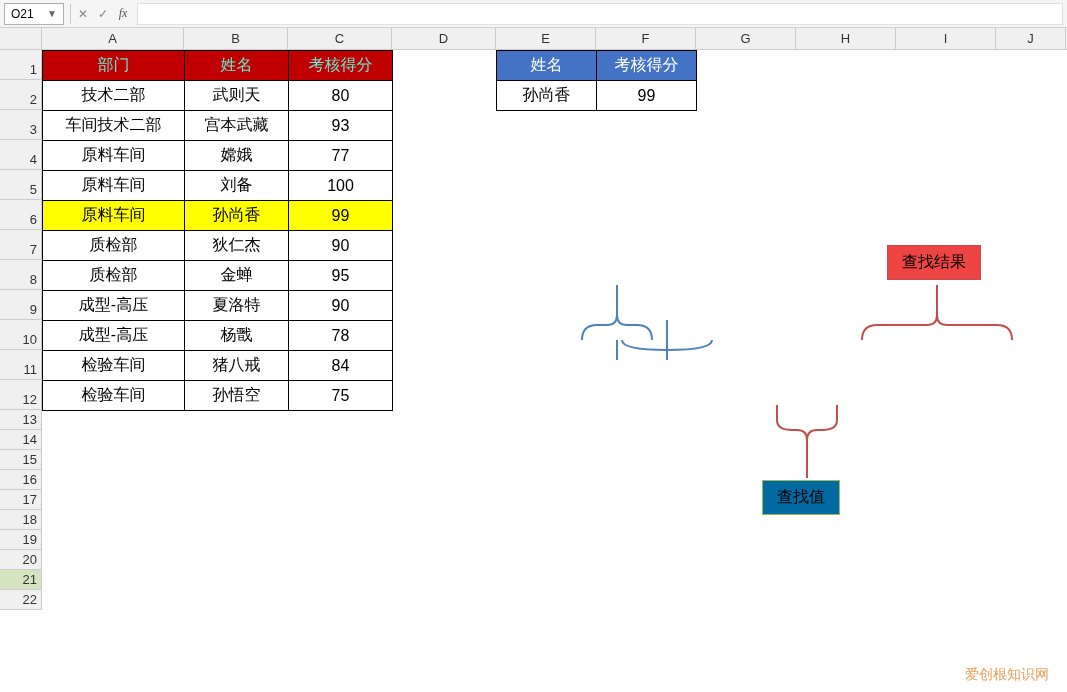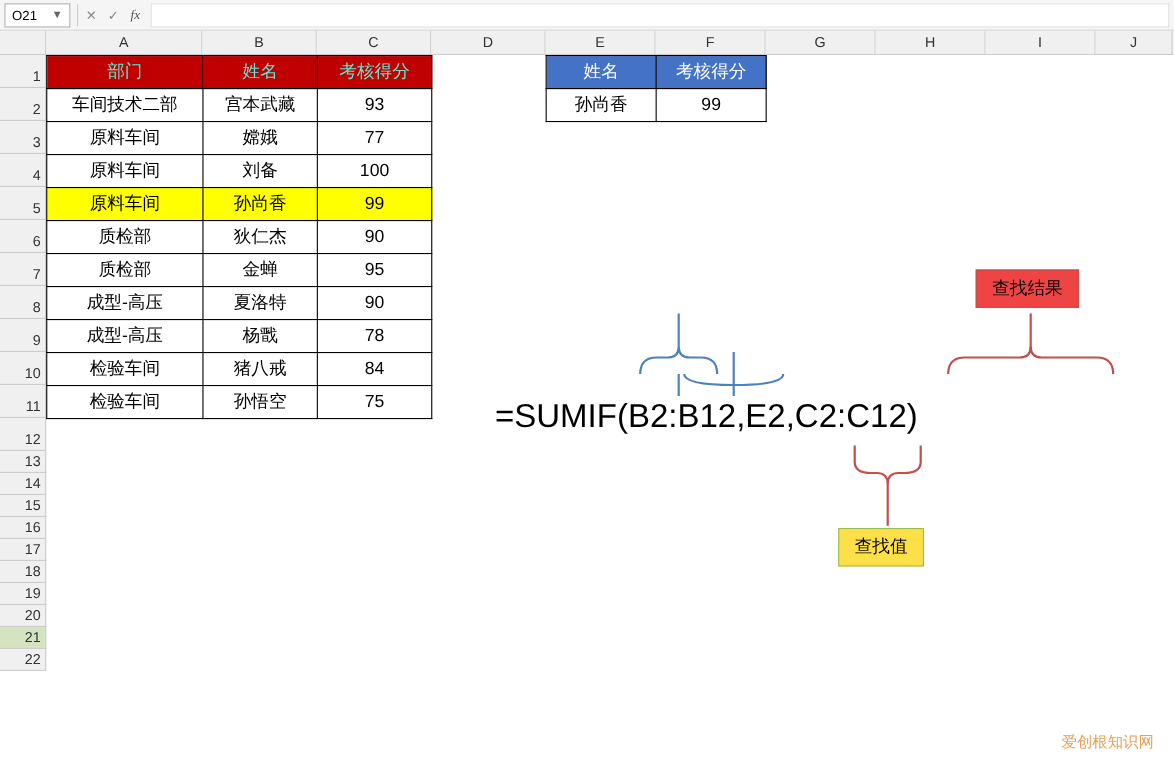--- a/index.html
+++ b/index.html
@@ -38,21 +38,21 @@
 .tbl2 th, .tbl2 td { border: 1px solid #000; text-align: center; font-size: 16px; height: 30px; padding: 0 4px; width: 100px; }
 .tbl2 th { background: #4472c4; color: #fff; font-weight: normal; }
 
 
 .cw-A{width:142px}.cw-B{width:104px}.cw-C{width:104px}.cw-D{width:104px}.cw-E{width:100px}.cw-F{width:100px}.cw-G{width:100px}.cw-H{width:100px}.cw-I{width:100px}.cw-J{width:70px}
 
 
 .callout { position: absolute; border: 1px solid; padding: 6px 14px; font-size: 16px; text-align: center; }
 .callout.blue { background: #dce6f1; border-color: #4f81bd; }
 .callout.red  { background: #ef4444; border-color: #c0504d; }
-.callout.green{ background: #fde047; border-color: #9bbb59; }
+.callout.green{ background: #0369a1; border-color: #9bbb59; }
 
 
 .formula-big { position: absolute; font-size: 30px; font-family: Arial, sans-serif; color: #000; white-space: nowrap; }
 
 
 .overlay-svg { position: absolute; left: 0; top: 0; pointer-events: none; }
 
 .watermark { position: absolute; right: 18px; bottom: 8px; font-size: 14px; color: #e8a05a; font-family: "Microsoft YaHei"; }
 
 
@@ -115,20 +115,25 @@
     <div class="cells">
 
       <table class="tbl1">
         <tbody>
             <tr>
           <th class="col-A">部门</th>
           <th class="col-B">姓名</th>
           <th class="col-C">考核得分</th>
         </tr>
         <tr>
+              <td>技术二部</td>
+              <td>武则天</td>
+              <td>80</td>
+            </tr>
+        <tr>
               <td>车间技术二部</td>
               <td>宫本武藏</td>
               <td>93</td>
             </tr>
         <tr>
               <td>原料车间</td>
               <td>嫦娥</td>
               <td>77</td>
             </tr>
         <tr>
@@ -183,21 +188,20 @@
         <tr>
           <td>孙尚香</td>
           <td>99</td>
         </tr>
       </tbody>
         </table>
 
       <div class="callout red" style="left:845px; top:195px;">查找结果</div>
       <div class="callout green" style="left:720px; top:430px;">查找值</div>
 
-      <div class="formula-big" style="left:408px; top:312px;">=SUMIF(B2:B12,E2,C2:C12)</div>
 
       <svg class="overlay-svg" width="1025" height="640">
 
         <path d="M 575 235 L 575 270 M 540 290 Q 540 275 555 275 L 565 275 Q 575 275 575 265 Q 575 275 585 275 L 595 275 Q 610 275 610 290 M 575 290 L 575 310" stroke="#4f81bd" stroke-width="2" fill="none"></path>
         <line x1="625" y1="270" x2="625" y2="310" stroke="#4f81bd" stroke-width="2"></line>
         <path d="M 580 290 Q 580 300 625 300 Q 670 300 670 290" stroke="#4f81bd" stroke-width="2" fill="none"></path>
 
         <line x1="895" y1="235" x2="895" y2="270" stroke="#c0504d" stroke-width="2"></line>
         <path d="M 820 290 Q 820 275 835 275 L 885 275 Q 895 275 895 265 Q 895 275 905 275 L 955 275 Q 970 275 970 290" stroke="#c0504d" stroke-width="2" fill="none"></path>
 

